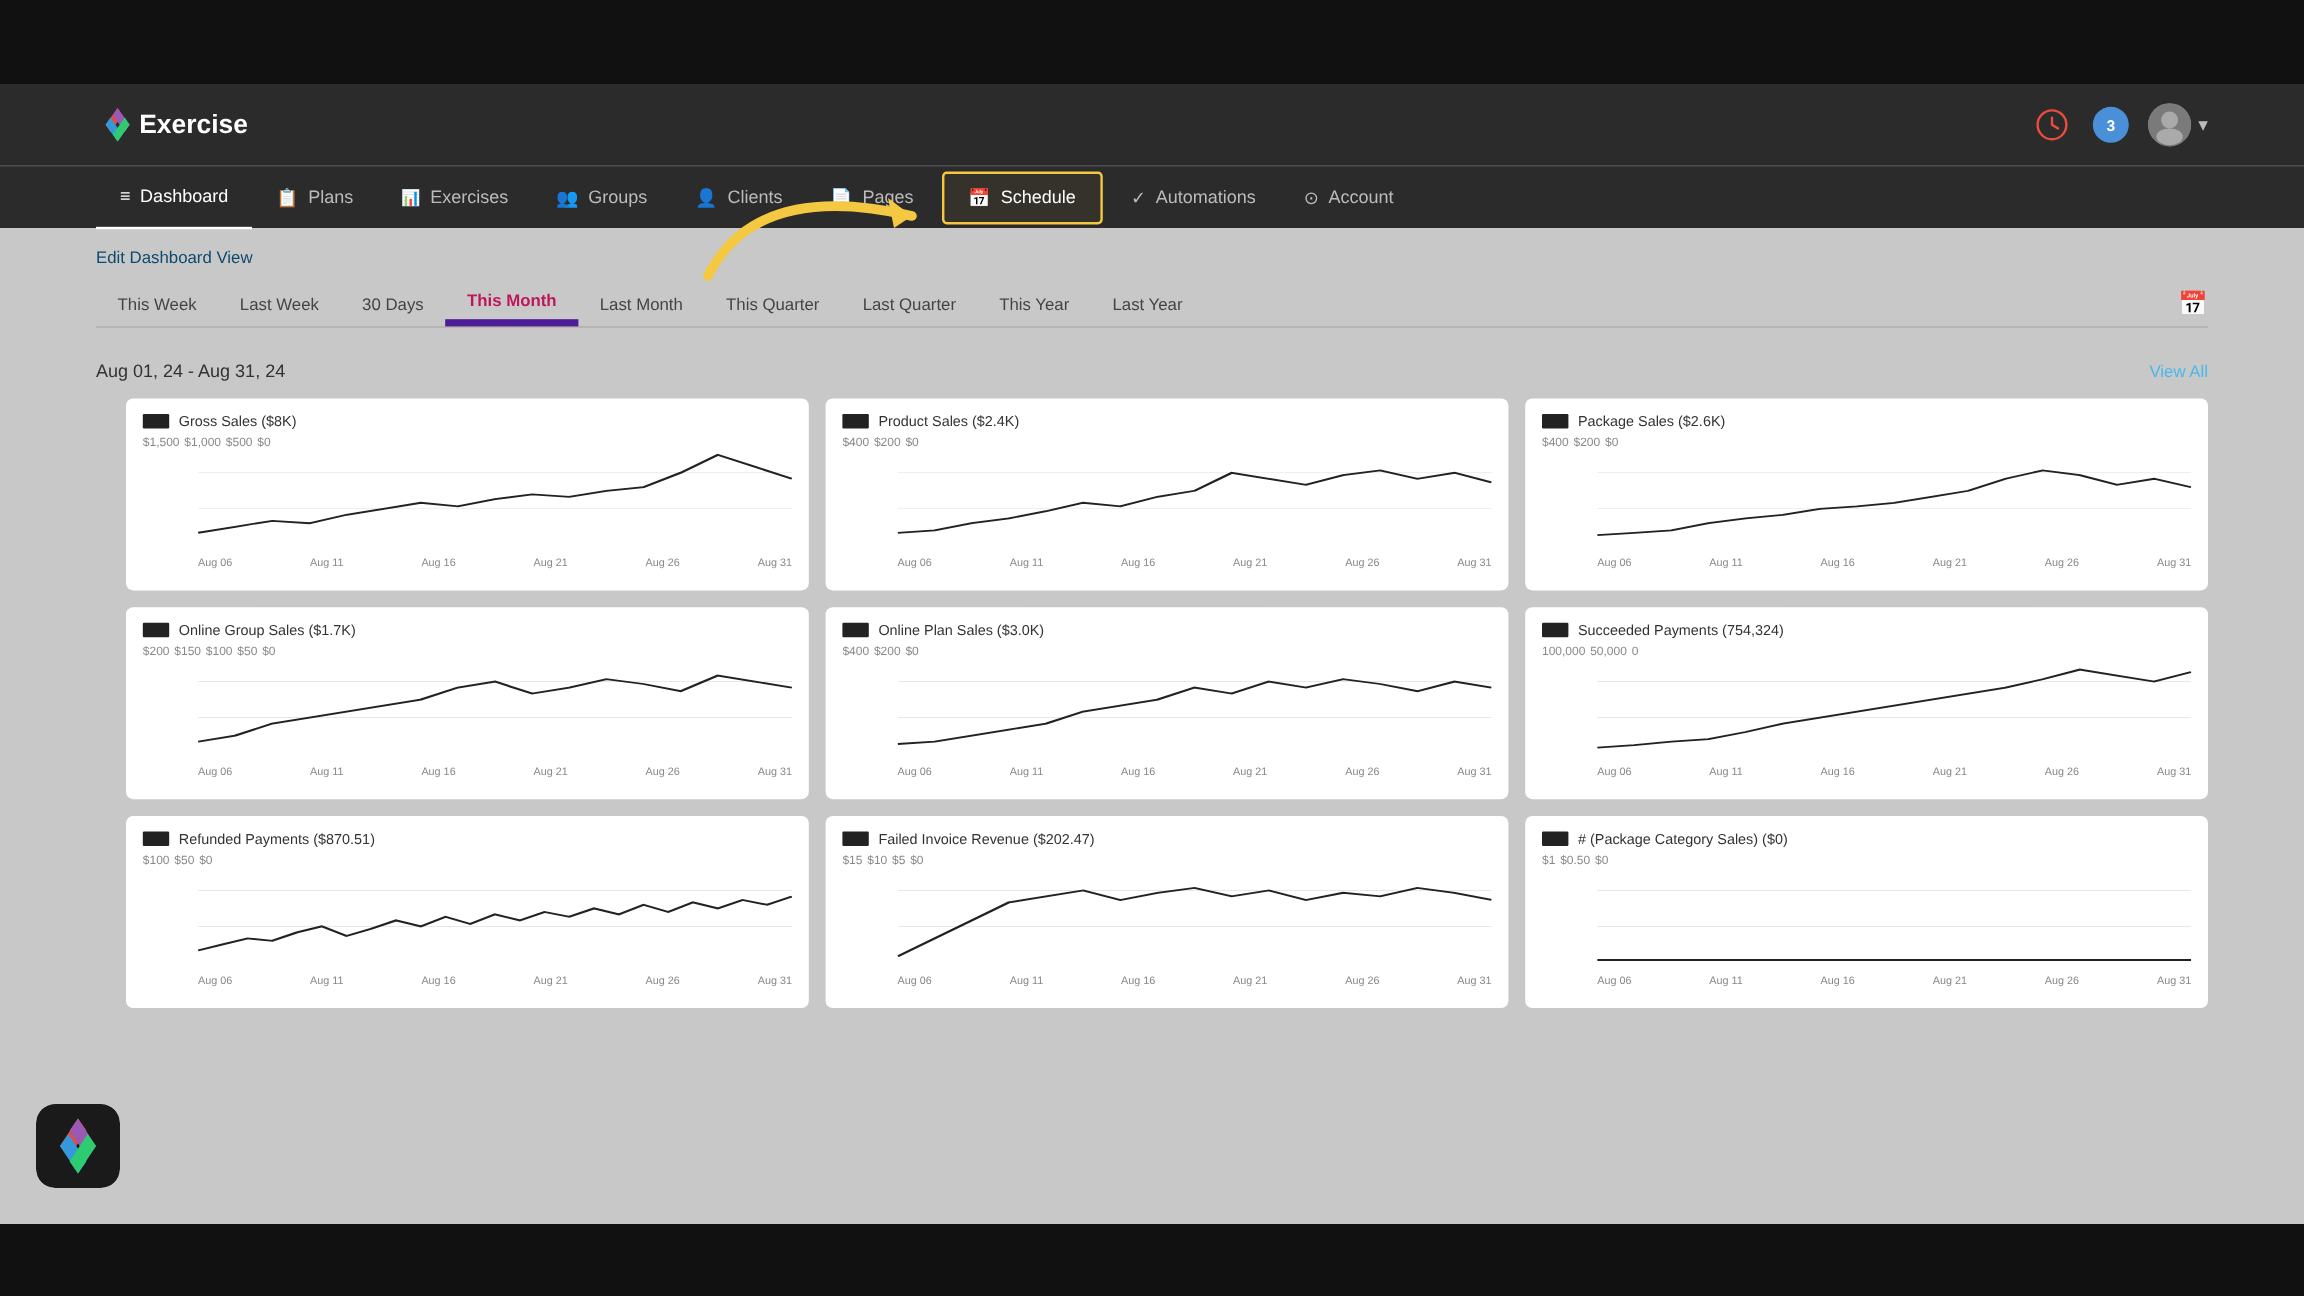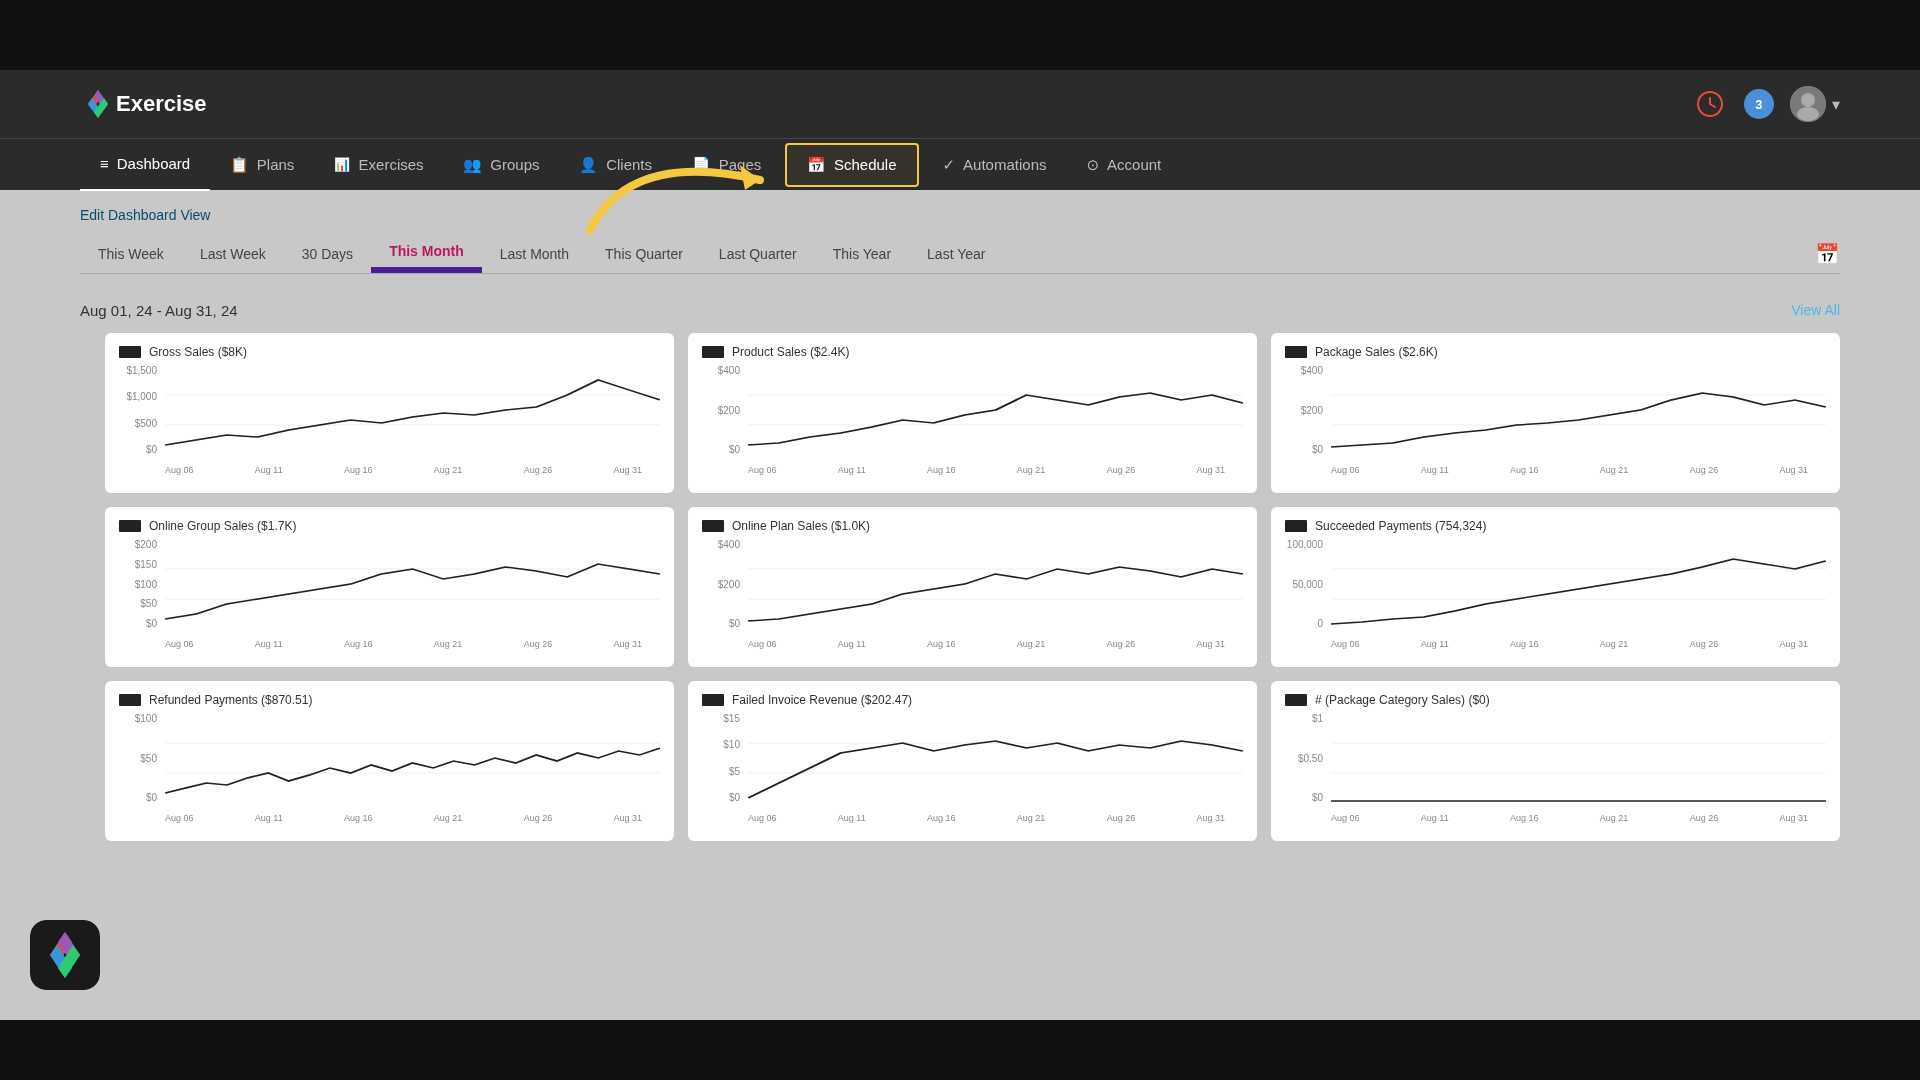--- a/index.html
+++ b/index.html
@@ -219,42 +219,42 @@
     .chart-area {
       position: relative;
       height: 110px;
     }
     .chart-y-labels {
       position: absolute;
       left: 0;
       top: 0;
       height: 90px;
       display: flex;
-      flex-direction: column;
+      flex-direction: row;
       justify-content: space-between;
       width: 42px;
     }
     .chart-y-label {
       font-size: 10px;
       color: #888;
       text-align: right;
       padding-right: 4px;
     }
     .chart-svg-area {
       position: absolute;
       left: 46px;
       right: 0;
       top: 0;
       height: 90px;
     }
     .chart-x-labels {
       position: absolute;
       bottom: 0;
       left: 46px;
-      right: 18px;
+      right: 0;
       display: flex;
       justify-content: space-between;
       height: 16px;
       align-items: flex-end;
     }
     .chart-x-label {
       font-size: 9px;
       color: #888;
     }
     svg.chart-line {
@@ -504,21 +504,21 @@
                 <span class="chart-x-label">Aug 16</span>
                 <span class="chart-x-label">Aug 21</span>
                 <span class="chart-x-label">Aug 26</span>
                 <span class="chart-x-label">Aug 31</span>
               </div>
             </div>
           </div>
           <div class="chart-card">
             <div class="chart-header">
               <span class="chart-legend-box"></span>
-              <span class="chart-title">Online Plan Sales ($1.0K)</span>
+              <span class="chart-title">Online Plan Sales ($3.0K)</span>
             </div>
             <div class="chart-area">
               <div class="chart-y-labels">
                 <span class="chart-y-label">$400</span>
                 <span class="chart-y-label">$200</span>
                 <span class="chart-y-label">$0</span>
               </div>
               <div class="chart-svg-area"><svg class="chart-line" viewBox="0 0 240 90" preserveAspectRatio="none">
                   <line x1="0" y1="30" x2="240" y2="30" stroke="#e0e0e0" stroke-width="0.5"></line>
                   <line x1="0" y1="60" x2="240" y2="60" stroke="#e0e0e0" stroke-width="0.5"></line>

